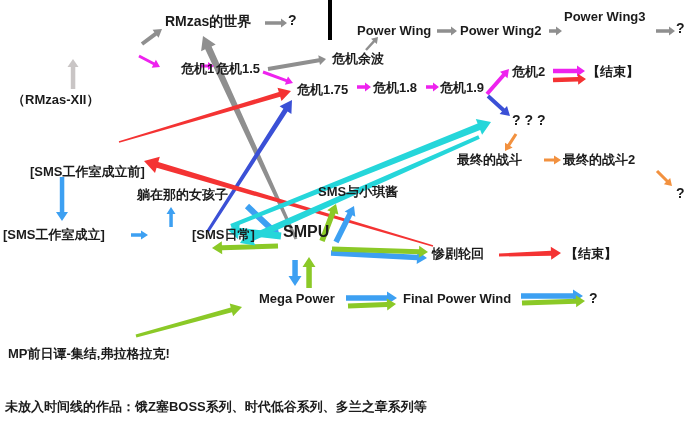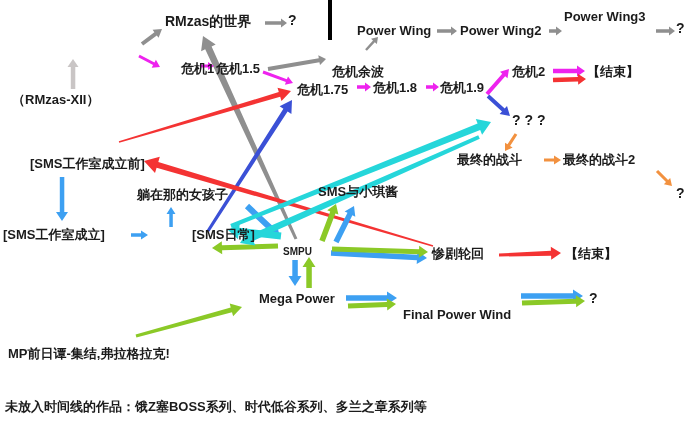--- a/index.html
+++ b/index.html
@@ -66,40 +66,40 @@
       <polygon points="478.2,135.2 250.5,234.5 248.4,230.0 240.0,243.0 255.3,245.5 253.3,240.9 479.8,138.8" fill="#25d6da"></polygon>
     </svg>
 
   <div class="divider" style="left:328px;top:0px;width:4px;height:40px;"></div>
 
   <div class="lbl" style="left:165px;top:14px;font-size:14px;">RMzas的世界</div>
   <div class="lbl q" style="left:288px;top:13px;">?</div>
   <div class="lbl" style="left:12px;top:92px;">（RMzas-XII）</div>
   <div class="lbl" style="left:163px;top:61px;margin-left:18px;">危机1</div>
   <div class="lbl" style="left:216px;top:61px;">危机1.5</div>
-  <div class="lbl" style="left:332px;top:64px;">危机余波</div>
+  <div class="lbl" style="left:332px;top:51px;">危机余波</div>
   <div class="lbl" style="left:297px;top:82px;">危机1.75</div>
   <div class="lbl" style="left:373px;top:80px;">危机1.8</div>
   <div class="lbl" style="left:440px;top:80px;">危机1.9</div>
   <div class="lbl" style="left:512px;top:64px;">危机2</div>
   <div class="lbl" style="left:587px;top:64px;">【结束】</div>
   <div class="lbl" style="left:357px;top:23px;">Power Wing</div>
   <div class="lbl" style="left:460px;top:23px;">Power Wing2</div>
   <div class="lbl" style="left:564px;top:9px;">Power Wing3</div>
   <div class="lbl q" style="left:676px;top:21px;">?</div>
   <div class="lbl q" style="left:512px;top:113px;">? ? ?</div>
   <div class="lbl" style="left:457px;top:152px;">最终的战斗</div>
   <div class="lbl" style="left:563px;top:152px;">最终的战斗2</div>
   <div class="lbl q" style="left:676px;top:186px;">?</div>
-  <div class="lbl" style="left:6px;top:156px;padding-left:24px;">[SMS工作室成立前]</div>
+  <div class="lbl" style="left:6px;top:164px;padding-left:24px;">[SMS工作室成立前]</div>
   <div class="lbl" style="left:137px;top:187px;">躺在那的女孩子</div>
   <div class="lbl" style="left:318px;top:184px;">SMS与小琪酱</div>
   <div class="lbl" style="left:3px;top:227px;">[SMS工作室成立]</div>
   <div class="lbl" style="left:152px;top:227px;padding-left:40px;">[SMS日常]</div>
-  <div class="lbl" style="left:283px;top:244px;font-size:10px;">SMPU</div>
+  <div class="lbl" style="left:283px;top:224px;font-size:16px;">SMPU</div>
   <div class="lbl" style="left:432px;top:246px;">惨剧轮回</div>
   <div class="lbl" style="left:565px;top:246px;">【结束】</div>
   <div class="lbl" style="left:259px;top:291px;">Mega Power</div>
-  <div class="lbl" style="left:403px;top:291px;margin-top:16px;">Final Power Wind</div>
+  <div class="lbl" style="left:403px;top:291px;">Final Power Wind</div>
   <div class="lbl q" style="left:589px;top:291px;">?</div>
   <div class="lbl" style="left:8px;top:346px;">MP前日谭-集结,弗拉格拉克!</div>
   <div class="lbl" style="left:5px;top:399px;">未放入时间线的作品：饿Z塞BOSS系列、时代低谷系列、多兰之章系列等</div>
 </div>
 
 </body></html>

